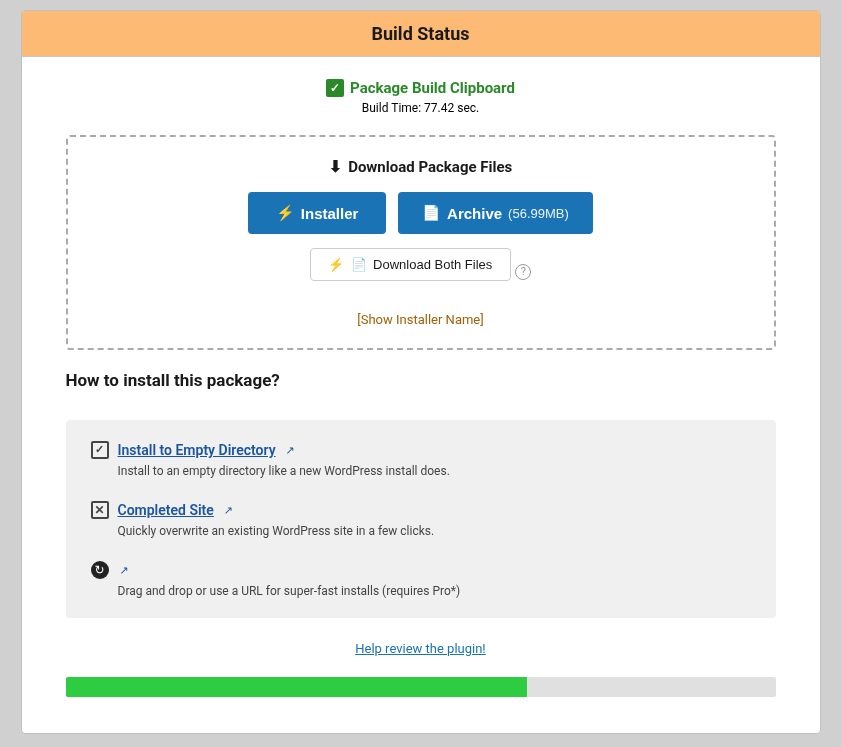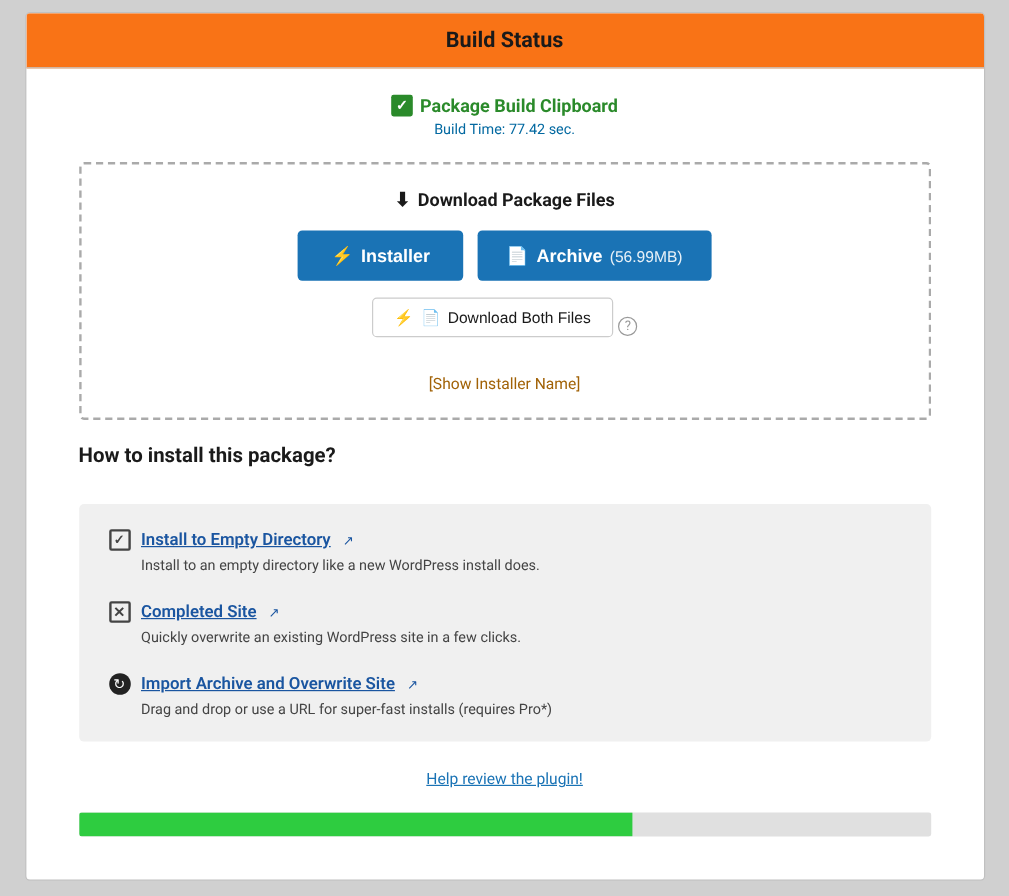--- a/index.html
+++ b/index.html
@@ -13,21 +13,21 @@
       padding: 10px;
     }
     .window {
       background: #fff;
       width: 800px;
       border: 1px solid #c0c0c0;
       border-radius: 4px;
       overflow: hidden;
     }
     .title-bar {
-      background: #f97316;
+      background: #fdba74;
       border-bottom: 1px solid #c8c8c8;
       padding: 12px 16px;
       text-align: center;
     }
     .title-bar h1 {
       font-size: 18px;
       font-weight: 700;
       color: #1a1a1a;
     }
     .content {
@@ -41,21 +41,21 @@
       display: inline-flex;
       align-items: center;
       gap: 6px;
       color: #2a8a2a;
       font-weight: 700;
       font-size: 15px;
       margin-bottom: 4px;
     }
     .build-time {
       font-size: 12px;
-      color: #0369a1;
+      color: #000000;
     }
     .download-section {
       border: 2px dashed #aaa;
       border-radius: 4px;
       padding: 20px;
       margin: 0 20px 20px 20px;
       text-align: center;
     }
     .download-section-title {
       font-size: 15px;
@@ -346,23 +346,20 @@
             <span class="ext-link-icon">↗</span>
           </div>
           <p class="install-desc">Quickly overwrite an existing WordPress site in a few clicks.</p>
         </div>
 
         <div class="install-option">
           <div class="install-option-title">
             <span class="option-icon">
               <span class="icon-arrow-circle">↻</span>
             </span>
-            <a href="#">
-              <span>Import Archive and Overwrite Site</span>
-            </a>
             <span class="ext-link-icon">↗</span>
           </div>
           <p class="install-desc">Drag and drop or use a URL for super-fast installs (requires Pro*)</p>
         </div>
 
       </div>
     </div>
 
     <div class="help-review">
       <a href="#">

